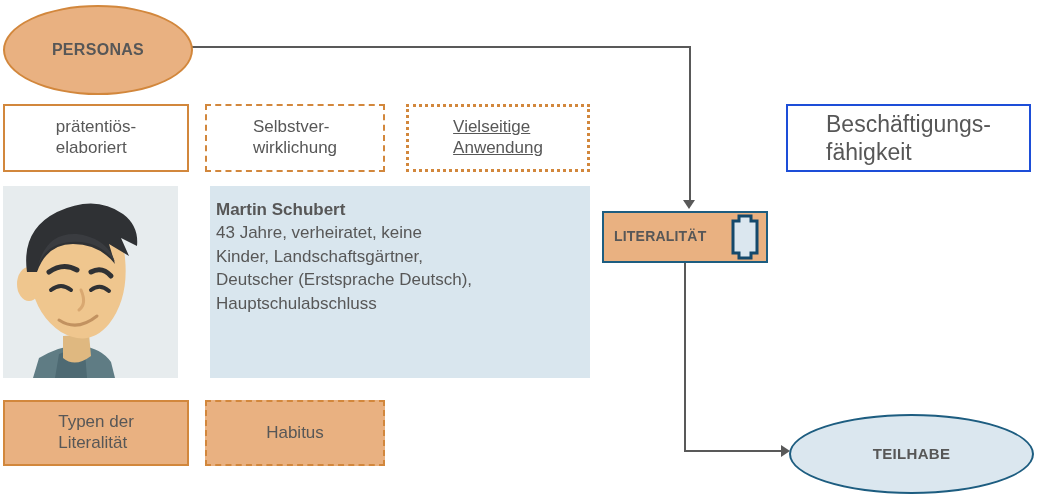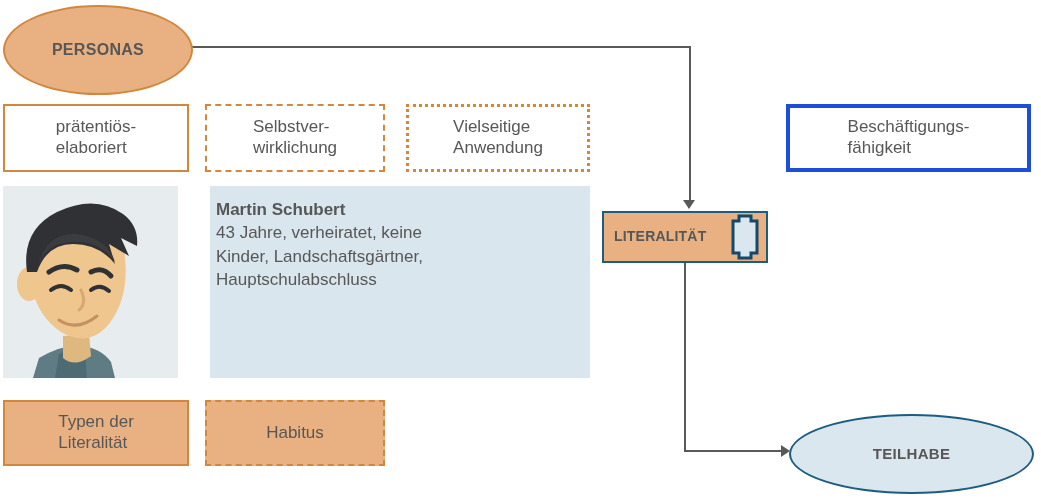--- a/index.html
+++ b/index.html
@@ -51,21 +51,21 @@
   }
 
   
   .attr-top {
     background: #ffffff;
     border: 2px solid #D2873C;
     font-size: 17px;
     padding: 2px 0;
   }
   .attr-top.dashed { border-style: dashed; }
-  .attr-top.dotted { border-style: dotted; border-width: 3px; }
+  .attr-top.dotted { border-style: dotted; border-width: 3px; text-decoration: underline; }
 
   #box-praet { left: 3px;   top: 104px; width: 186px; height: 68px; }
   #box-selbst{ left: 205px; top: 104px; width: 180px; height: 68px; }
   #box-viels { left: 406px; top: 104px; width: 184px; height: 68px; }
 
   
   .attr-bottom {
     background: #E9B181;
     border: 2px solid #D2873C;
     font-size: 17px;
@@ -75,22 +75,22 @@
   .attr-bottom.dotted { border-style: dotted; border-width: 3px; }
 
   #box-typen { left: 3px;   top: 400px; width: 186px; height: 66px; }
   #box-habitus { left: 205px; top: 400px; width: 180px; height: 66px; }
   #box-ziele { left: 406px; top: 400px; width: 184px; height: 66px; }
 
   
   #box-besch {
     left: 786px; top: 104px; width: 245px; height: 68px;
     background: #ffffff;
-    border: 4px solid #1d4ed8;
-    font-size: 17px;
+    border: 2px solid #1d4ed8;
+    font-size: 23px;
     padding: 2px 6px;
   }
 
   
   #box-lit {
     left: 602px; top: 211px; width: 166px; height: 52px;
     background: #E9B181;
     border: 2px solid #1D5D80;
     font-size: 14px;
     font-weight: bold;
@@ -221,20 +221,21 @@
       <path d="M78 104 Q84 118 76 124" stroke="#D9A871" stroke-width="3" fill="none" stroke-linecap="round"></path>
 
       <path d="M56 134 Q74 146 94 130" stroke="#C29260" stroke-width="3" fill="none" stroke-linecap="round"></path>
     </svg>
   </div>
 
   <div id="persona-text">
     <div id="persona-name">Martin Schubert</div>
     <div>43 Jahre, verheiratet, keine</div>
     <div>Kinder, Landschaftsgärtner,</div>
+    <div>Deutscher (Erstsprache Deutsch),</div>
     <div>Hauptschulabschluss</div>
   </div>
 
   <div class="node" id="box-lit">
     <span>LITERALITÄT</span>
     <svg id="lit-icon" viewBox="0 0 28 46">
       <path d="M8 2 L20 2 L20 7 L26 7 L26 39 L20 39 L20 44 L8 44 L8 39 L2 39 L2 7 L8 7 Z" fill="#DBE7EF" stroke="#14496B" stroke-width="3" stroke-linejoin="miter"></path>
     </svg>
   </div>
 

